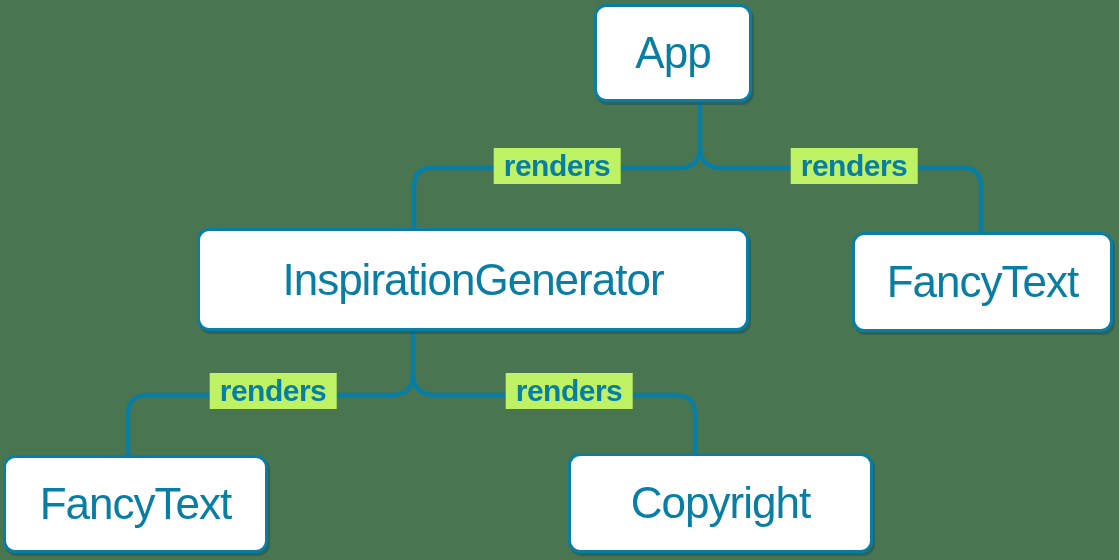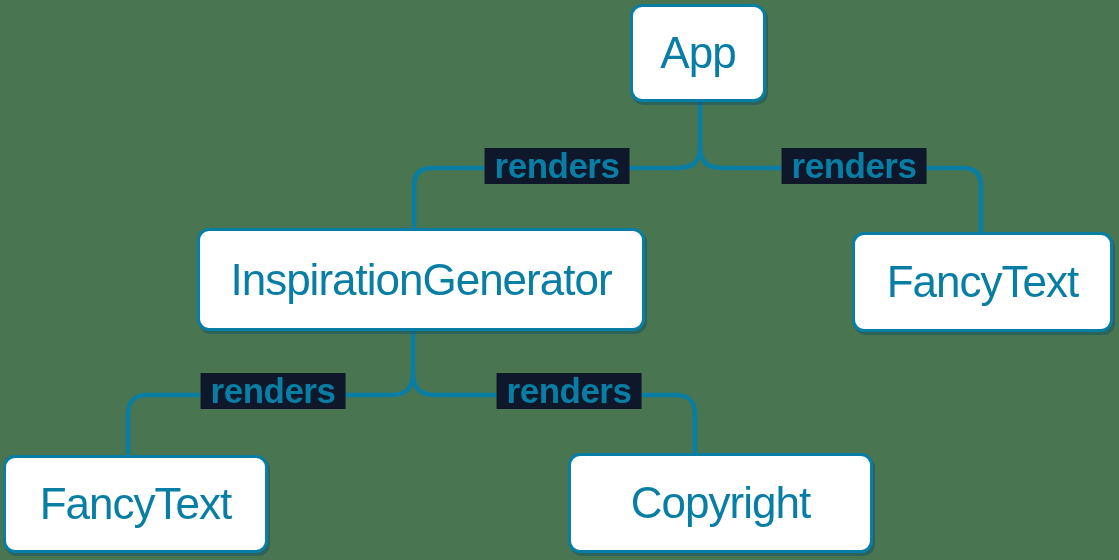--- a/index.html
+++ b/index.html
@@ -17,31 +17,31 @@
     box-sizing:border-box;
     background:#ffffff;
     border:3px solid #087ea4;
     border-radius:12px;
     box-shadow:2px 3px 0 rgba(10,77,100,0.45);
     display:flex;align-items:center;justify-content:center;
     color:#087ea4;
     font-size:44px;font-weight:500;letter-spacing:-1px;
     white-space:nowrap;
   }
-  .node-app{left:630px;top:4px;width:136px;height:98px;}
-  .node-ig{left:197px;top:228px;width:448px;height:103px;}
+  .node-app{left:594px;top:4px;width:158px;height:98px;}
+  .node-ig{left:197px;top:228px;width:552px;height:103px;}
   .node-ft-top{left:852px;top:232px;width:261px;height:100px;}
   .node-ft-bottom{left:3px;top:455px;width:265px;height:98px;}
   .node-copyright{left:568px;top:453px;width:305px;height:100px;}
   .edge-label{
     position:absolute;
     transform:translate(-50%,-50%);
-    background:#0f172a;           
+    background:#bef264;           
     color:#087ea4;
-    font-size:35px;font-weight:700;letter-spacing:-0.5px;
+    font-size:30px;font-weight:700;letter-spacing:-0.5px;
     line-height:36px;padding:0 10px;
     white-space:nowrap;
   }
   .el-1{left:557px;top:166px;}
   .el-2{left:854px;top:166px;}
   .el-3{left:273px;top:391px;}
   .el-4{left:569px;top:391px;}
 </style>
 </head>
 <body>

